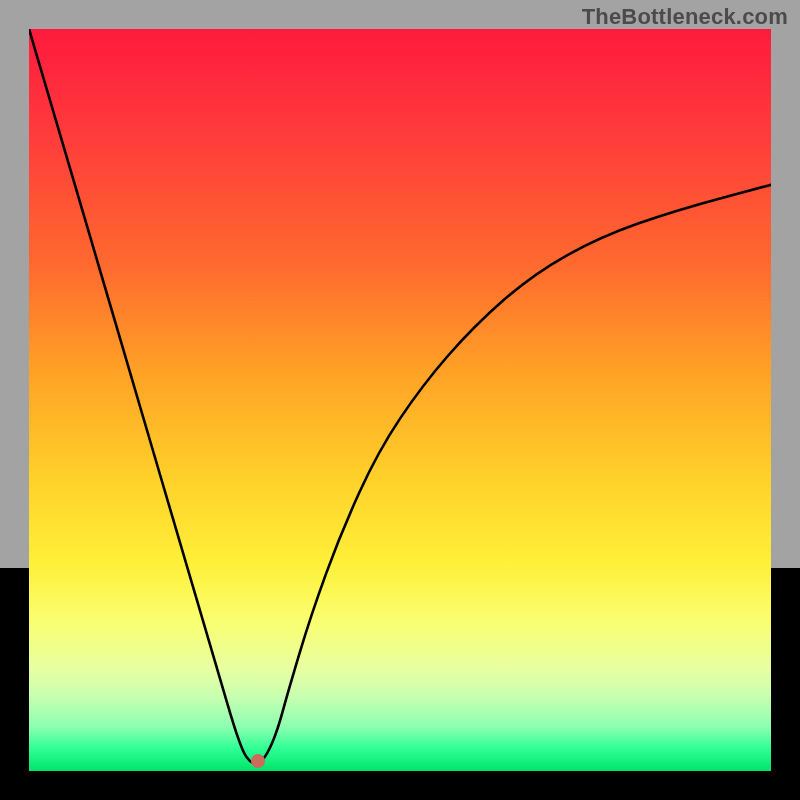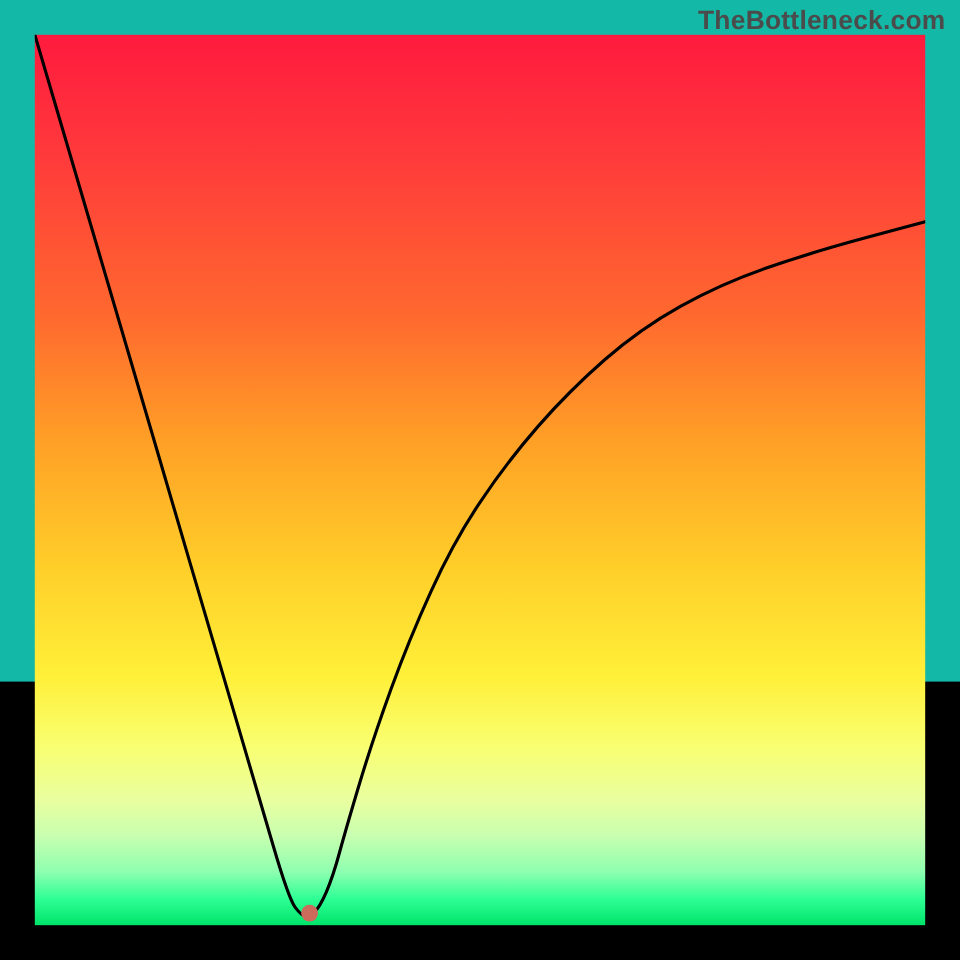--- a/index.html
+++ b/index.html
@@ -1,21 +1,21 @@
 <!DOCTYPE html>
 <html><head>
 <meta charset="utf-8">
 <style>
   * { margin: 0; padding: 0; box-sizing: border-box; }
   html, body { width: 800px; height: 800px; overflow: hidden; background: #000; }
   .frame {
     position: relative;
     width: 800px;
     height: 568px;
-    background: #14b8a6;
+    background: #a3a3a3;
   }
   .watermark {
     position: absolute;
     top: 4px;
     right: 12px;
     font-family: Arial, Helvetica, sans-serif;
     font-size: 22px;
     font-weight: 600;
     color: #4b4b4b;
     letter-spacing: 0.2px;

